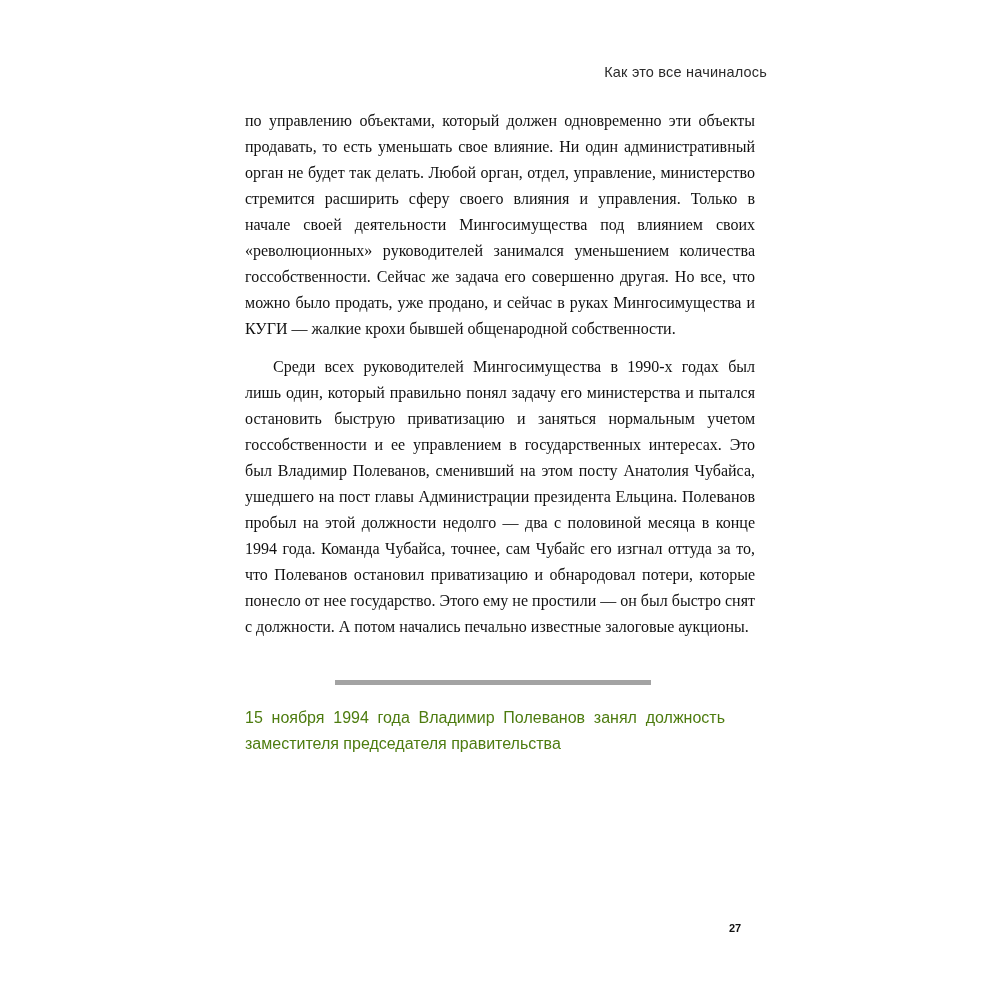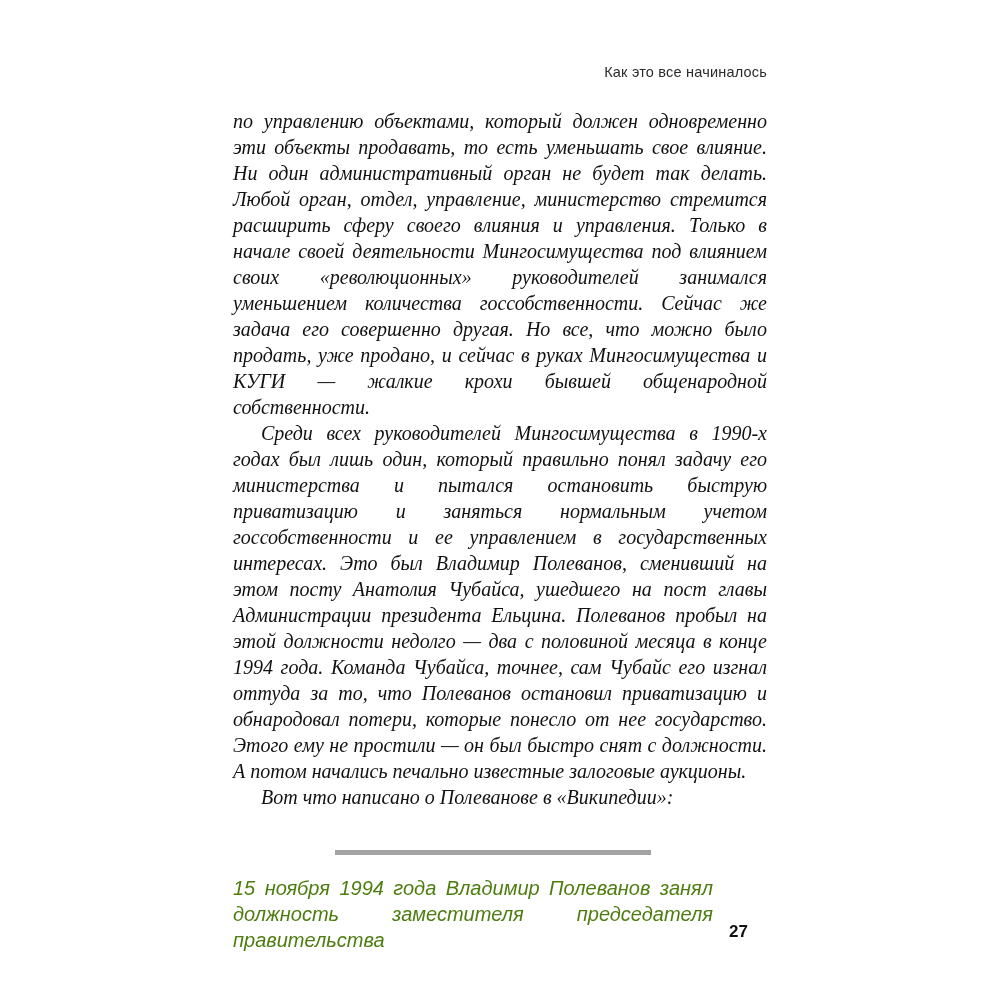--- a/index.html
+++ b/index.html
@@ -24,26 +24,25 @@
   }
   .running-header {
     font-family: "Liberation Sans", sans-serif;
     font-size: 14.5px;
     color: #2b2b2b;
     text-align: right;
     margin: 0 0 28px 0;
     letter-spacing: 0.2px;
   }
   .body-text p {
-    margin: 0;
-    font-size: 20px;
+    margin: 12px;
+    font-size: 16px;
     line-height: 26px;
     text-align: justify;
     hyphens: auto;
-    font-style: italic;
     -webkit-hyphens: auto;
   }
   .body-text p.indent {
     text-indent: 28px;
   }
   .quote-rule {
     height: 5px;
     background: #a3a3a3;
     width: 316px;
     margin: 40px 0 20px 102px;
@@ -57,38 +56,37 @@
     margin: 0 0 0 28px;
     text-align: left;
     max-width: 480px;
   }
   .page-number {
     position: absolute;
     left: 729px;
     top: 922px;
     font-family: "Liberation Sans", sans-serif;
     font-weight: bold;
-    font-size: 17px;
+    font-size: 11px;
     color: #111111;
   }
 </style>
 </head>
 <body>
 
 <div class="page">
   <div class="text-block">
 
     <div class="running-header">Как это все начиналось</div>
 
     <div class="body-text">
       <p>по управлению объектами, который должен одновременно эти объекты продавать, то есть уменьшать свое влияние. Ни один административный орган не будет так делать. Любой орган, отдел, управление, министерство стремится расширить сферу своего влияния и управления. Только в начале своей деятельности Мингосимущества под влиянием своих «революционных» руководителей занимался уменьшением количества госсобственности. Сейчас же задача его совершенно другая. Но все, что можно было продать, уже продано, и сейчас в руках Мингосимущества и КУГИ — жалкие крохи бывшей общенародной собственности.</p>
 
       <p class="indent">Среди всех руководителей Мингосимущества в 1990-х годах был лишь один, который правильно понял задачу его министерства и пытался остановить быструю приватизацию и заняться нормальным учетом госсобственности и ее управлением в государственных интересах. Это был Владимир Полеванов, сменивший на этом посту Анатолия Чубайса, ушедшего на пост главы Администрации президента Ельцина. Полеванов пробыл на этой должности недолго — два с половиной месяца в конце 1994 года. Команда Чубайса, точнее, сам Чубайс его изгнал оттуда за то, что Полеванов остановил приватизацию и обнародовал потери, которые понесло от нее государство. Этого ему не простили — он был быстро снят с должности. А потом начались печально известные залоговые аукционы.</p>
 
-      <p class="indent">Вот что написано о Полеванове в «Википедии»:</p>
 
       <div class="quote-rule"></div>
 
       <p class="quote">15 ноября 1994 года Владимир Полеванов занял должность заместителя председателя правительства</p>
     </div>
 
   </div>
 
   <div class="page-number">27</div>
 </div>

